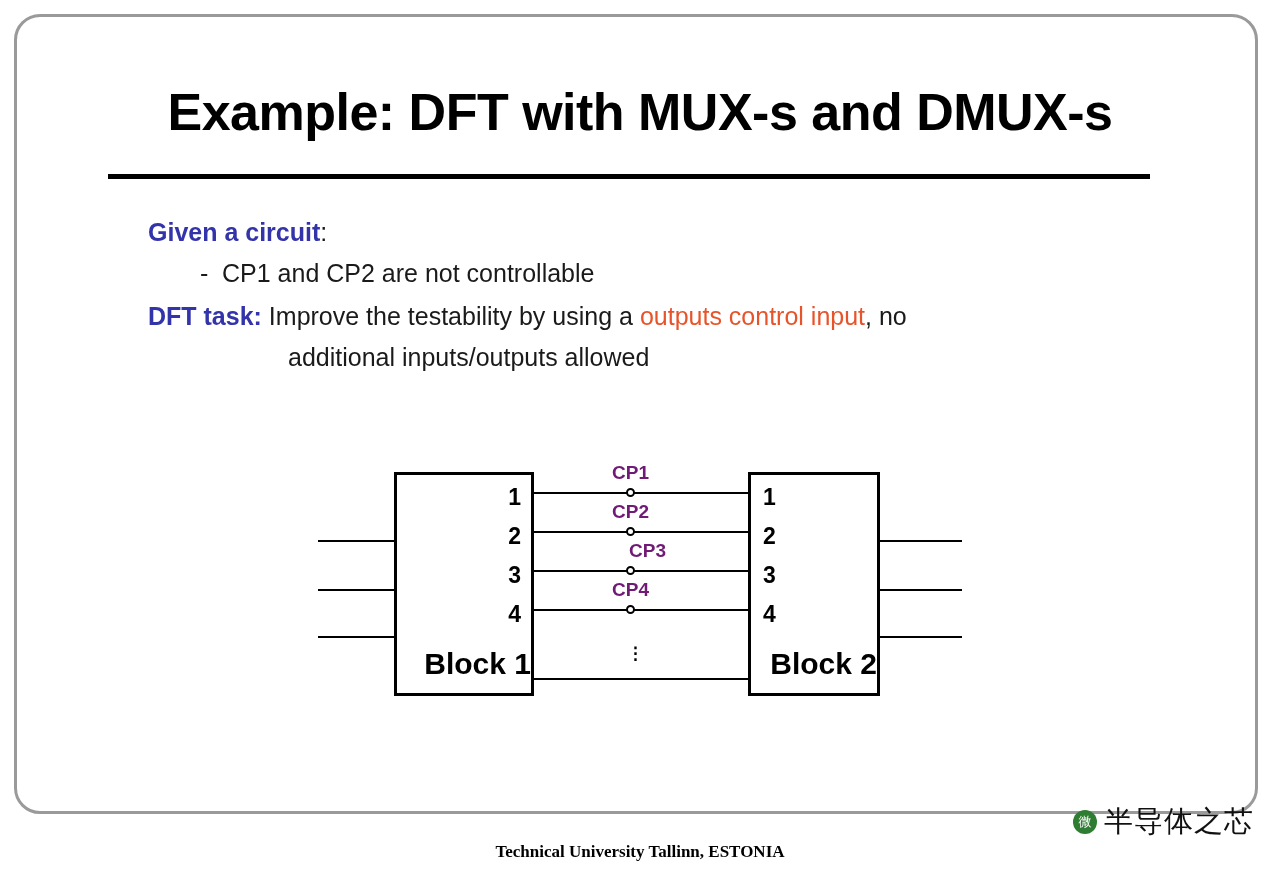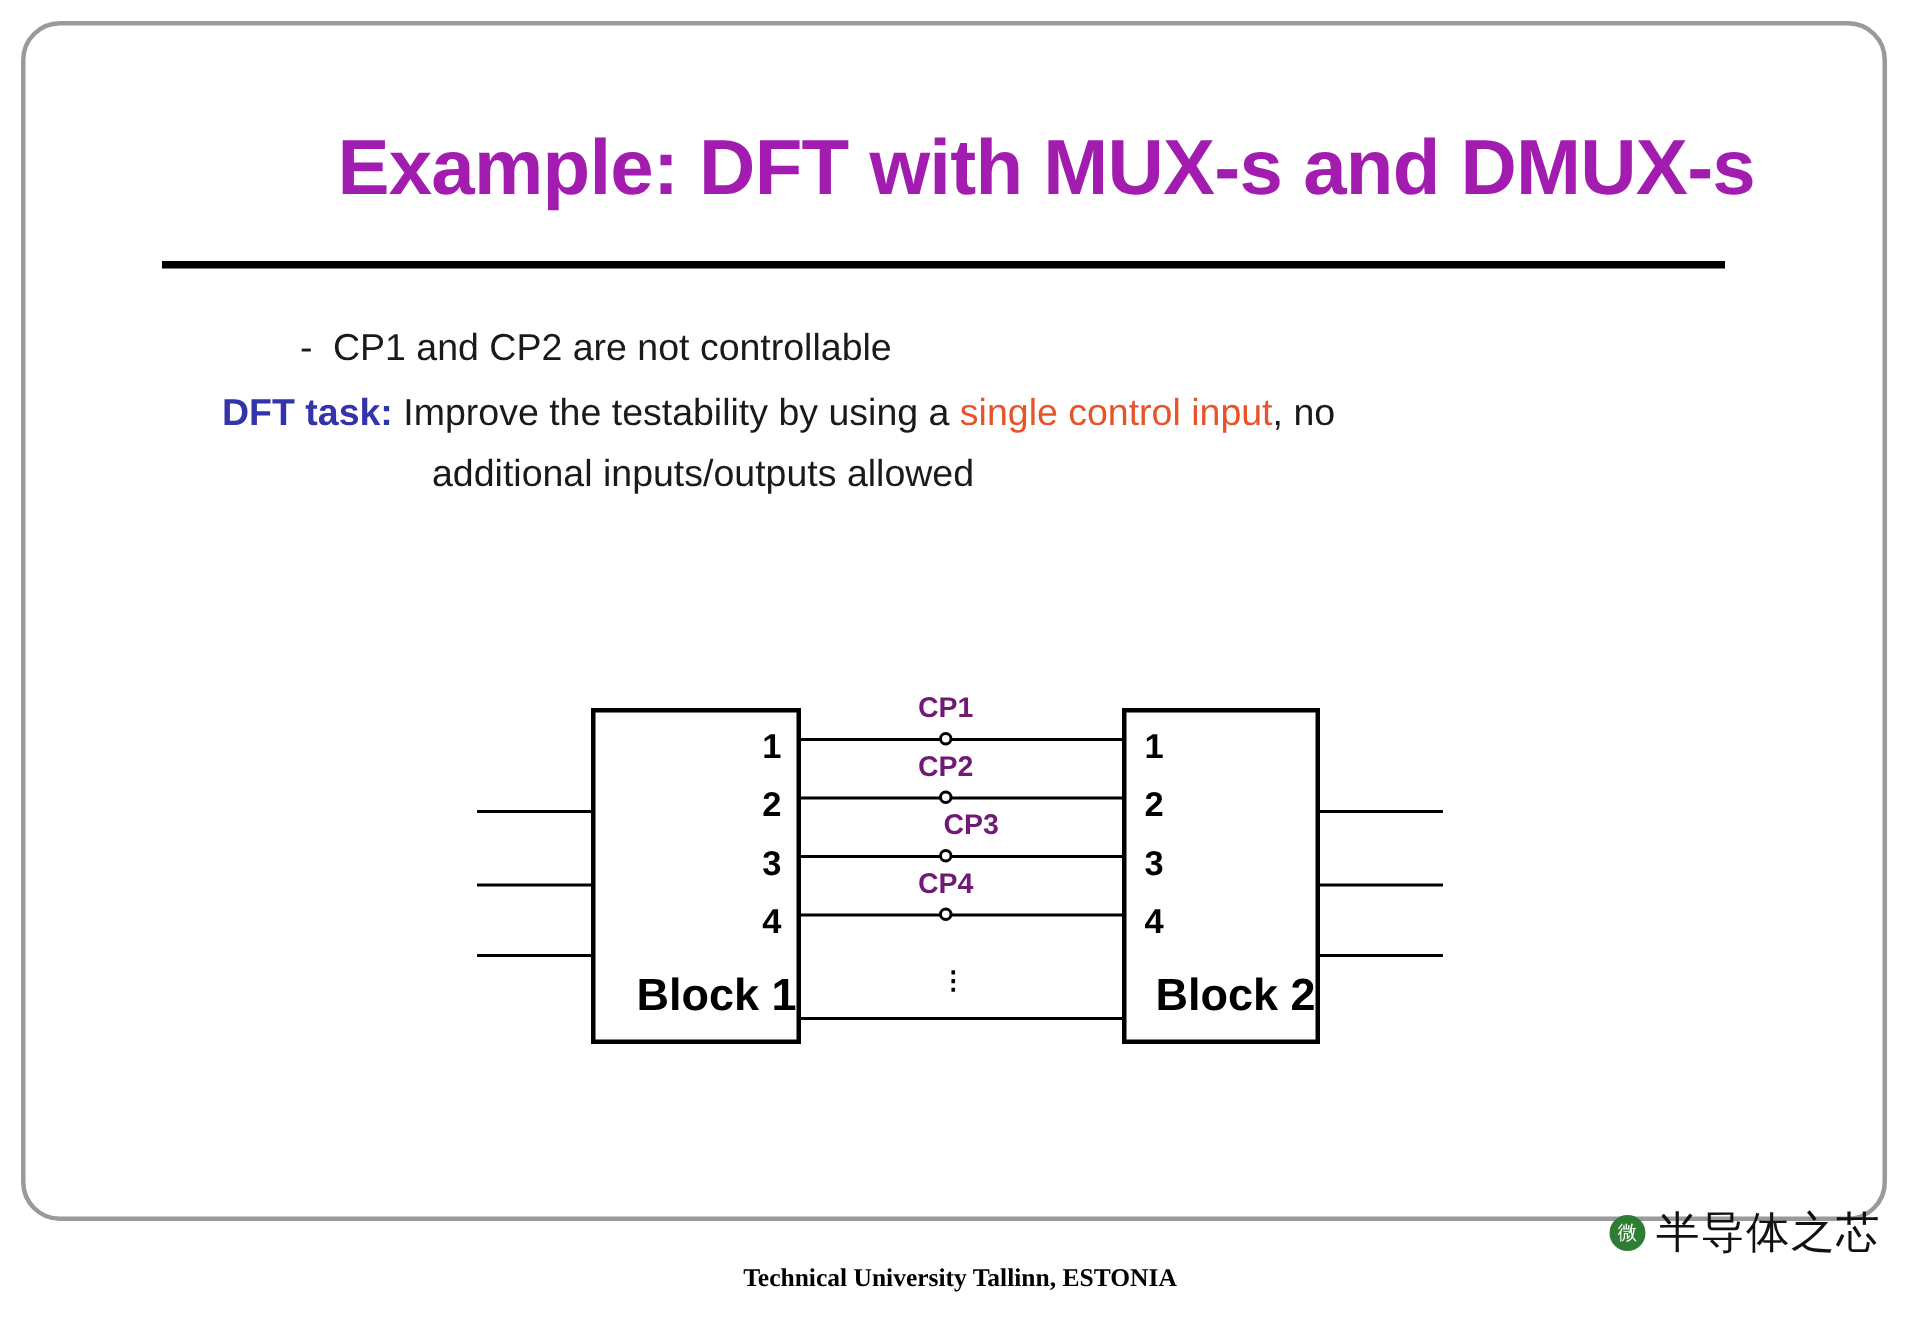--- a/index.html
+++ b/index.html
@@ -23,24 +23,24 @@
     border: 3px solid #9a9a9a;
     border-radius: 26px;
     box-sizing: border-box;
     background: #ffffff;
   }
   .title {
     position: absolute;
     left: 110px;
     top: 82px;
     width: 1060px;
-    text-align: right;
+    text-align: center;
     font-size: 52px;
     font-weight: bold;
-    color: #a21caf;
+    color: #000000;
     letter-spacing: -0.5px;
     white-space: nowrap;
   }
   .title-rule {
     position: absolute;
     left: 108px;
     top: 174px;
     width: 1042px;
     height: 5px;
     background: #000000;
@@ -185,26 +185,29 @@
 </style>
 </head>
 <body>
 
 <div class="slide-frame"></div>
 
 <div class="title">Example: DFT with MUX-s and DMUX-s</div>
 <div class="title-rule"></div>
 
 <div class="body-text">
+  <div>
+    <span class="lead">Given a circuit</span><span class="lead-plain">:</span>
+  </div>
   <div class="bullet-line">
     <span class="dash">-</span><span>CP1 and CP2 are not controllable</span>
   </div>
   <div class="task-wrap">
     <span class="lead">DFT task:</span>
-    <span>Improve the testability by using a </span><span class="accent">single control input</span><span>, no</span>
+    <span>Improve the testability by using a </span><span class="accent">outputs control input</span><span>, no</span>
   </div>
   <div class="task-cont">additional inputs/outputs allowed</div>
 </div>
 
 <div class="diagram">
 
   <div class="hline" style="left:18px; top:85px; width:78px;"></div>
   <div class="hline" style="left:18px; top:134px; width:78px;"></div>
   <div class="hline" style="left:18px; top:181px; width:78px;"></div>
 

